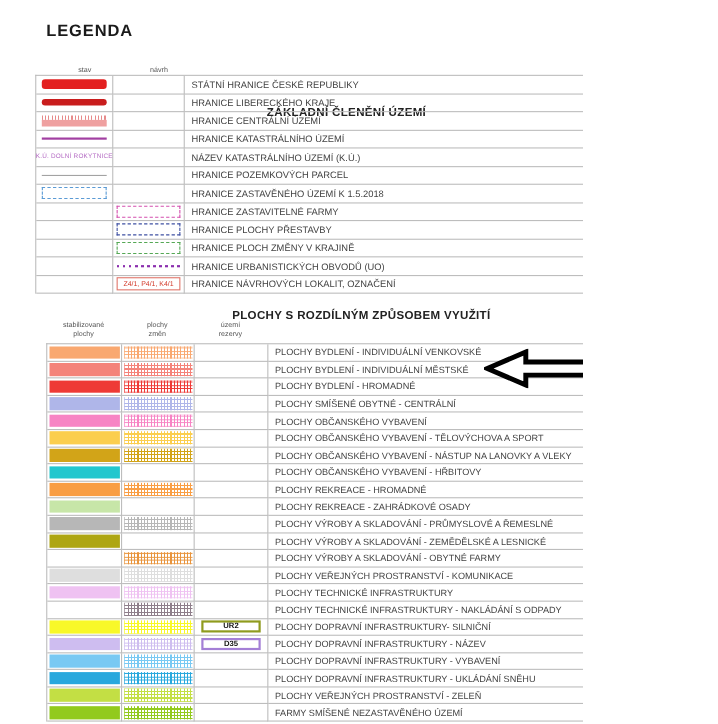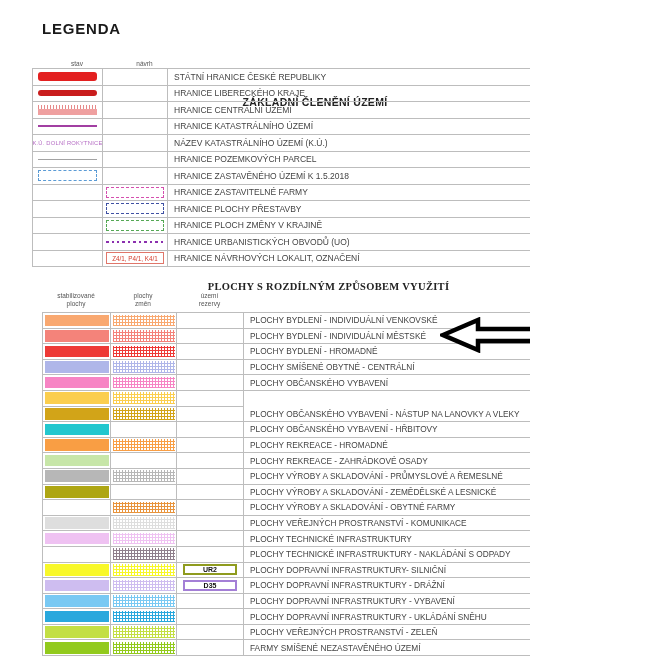--- a/index.html
+++ b/index.html
@@ -3,21 +3,21 @@
 <meta charset="utf-8">
 <style>
   html,body{margin:0;padding:0;background:#fff;}
   .canvas{position:relative;width:530px;height:658px;background:#fff;overflow:hidden;
           font-family:"Liberation Sans",sans-serif;}
   .page-title{position:absolute;left:42px;top:20px;font-size:15px;font-weight:bold;
               letter-spacing:0.8px;color:#1a1a1a;}
   .sec-title{position:absolute;font-size:10.5px;font-weight:bold;color:#222;
              letter-spacing:0.3px;text-align:center;}
   #s1-title{left:42px;top:50px;width:546px;margin-top:46px;}
-  #s2-title{left:42px;top:281px;width:573px;font-family:Liberation Serif, serif;}
+  #s2-title{left:42px;top:281px;width:573px;}
   .colhead{position:absolute;font-size:6.5px;color:#555;text-align:center;white-space:pre-line;line-height:1.25;}
   #s1-head-stav{left:42px;top:60px;width:70px;}
   #s1-head-navrh{left:112px;top:60px;width:65px;}
   #s2-head-stab{left:42px;top:292px;width:68px;}
   #s2-head-zmen{left:110px;top:292px;width:66px;}
   #s2-head-rez{left:176px;top:292px;width:67px;}
   .tbl{position:absolute;border-top:1px solid #bdbdbd;border-left:1px solid #bdbdbd;}
   #table1{left:32px;top:68px;width:546px;}
   #table2{left:42px;top:312px;width:573px;}
   .t1row{display:flex;height:16.5px;}
@@ -194,20 +194,21 @@
         <div class="cell c2-desc">PLOCHY OBČANSKÉHO VYBAVENÍ</div>
       </div>
       <div class="t2row">
         <div class="cell c2-stav">
           <div class="fill" style="background: rgb(251, 206, 78);"></div>
         </div>
         <div class="cell c2-zmena">
           <div class="fill" style="background-color: rgb(255, 255, 255); background-image: repeating-linear-gradient(0deg, rgb(251, 206, 78) 0px, rgb(251, 206, 78) 1px, transparent 1px, transparent 3px), repeating-linear-gradient(90deg, rgb(251, 206, 78) 0px, rgb(251, 206, 78) 1px, transparent 1px, transparent 3px);"></div>
         </div>
         <div class="cell c2-rez"></div>
+        <div class="cell c2-desc">PLOCHY OBČANSKÉHO VYBAVENÍ - TĚLOVÝCHOVA A SPORT</div>
       </div>
       <div class="t2row">
         <div class="cell c2-stav">
           <div class="fill" style="background: rgb(210, 164, 24);"></div>
         </div>
         <div class="cell c2-zmena">
           <div class="fill" style="background-color: rgb(255, 255, 255); background-image: repeating-linear-gradient(0deg, rgb(210, 164, 24) 0px, rgb(210, 164, 24) 1px, transparent 1px, transparent 3px), repeating-linear-gradient(90deg, rgb(210, 164, 24) 0px, rgb(210, 164, 24) 1px, transparent 1px, transparent 3px);"></div>
         </div>
         <div class="cell c2-rez"></div>
         <div class="cell c2-desc">PLOCHY OBČANSKÉHO VYBAVENÍ - NÁSTUP NA LANOVKY A VLEKY</div>
@@ -307,21 +308,21 @@
       <div class="t2row">
         <div class="cell c2-stav">
           <div class="fill" style="background: rgb(206, 189, 240);"></div>
         </div>
         <div class="cell c2-zmena">
           <div class="fill" style="background-color: rgb(255, 255, 255); background-image: repeating-linear-gradient(0deg, rgb(206, 189, 240) 0px, rgb(206, 189, 240) 1px, transparent 1px, transparent 3px), repeating-linear-gradient(90deg, rgb(206, 189, 240) 0px, rgb(206, 189, 240) 1px, transparent 1px, transparent 3px);"></div>
         </div>
         <div class="cell c2-rez">
           <div class="badge" style="border: 2px solid rgb(164, 127, 214);">D35</div>
         </div>
-        <div class="cell c2-desc">PLOCHY DOPRAVNÍ INFRASTRUKTURY - DRÁŽNÍ</div>
+        <div class="cell c2-desc">PLOCHY DOPRAVNÍ INFRASTRUKTURY - NÁZEV</div>
       </div>
       <div class="t2row">
         <div class="cell c2-stav">
           <div class="fill" style="background: rgb(121, 201, 243);"></div>
         </div>
         <div class="cell c2-zmena">
           <div class="fill" style="background-color: rgb(255, 255, 255); background-image: repeating-linear-gradient(0deg, rgb(121, 201, 243) 0px, rgb(121, 201, 243) 1px, transparent 1px, transparent 3px), repeating-linear-gradient(90deg, rgb(121, 201, 243) 0px, rgb(121, 201, 243) 1px, transparent 1px, transparent 3px);"></div>
         </div>
         <div class="cell c2-rez"></div>
         <div class="cell c2-desc">PLOCHY DOPRAVNÍ INFRASTRUKTURY - VYBAVENÍ</div>

